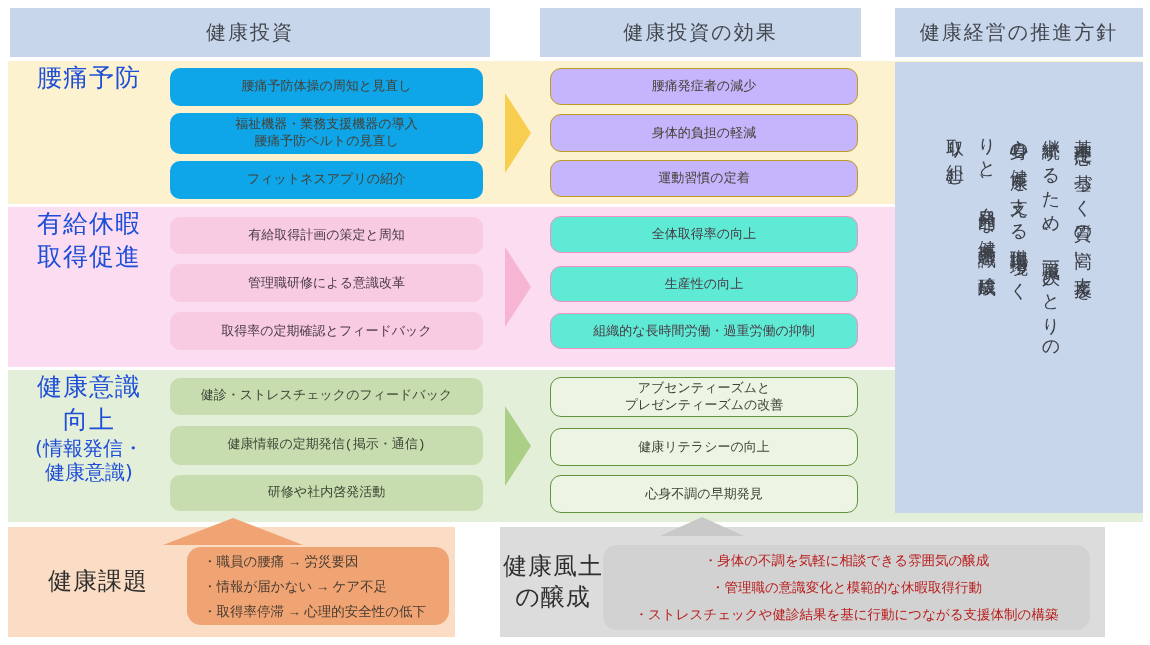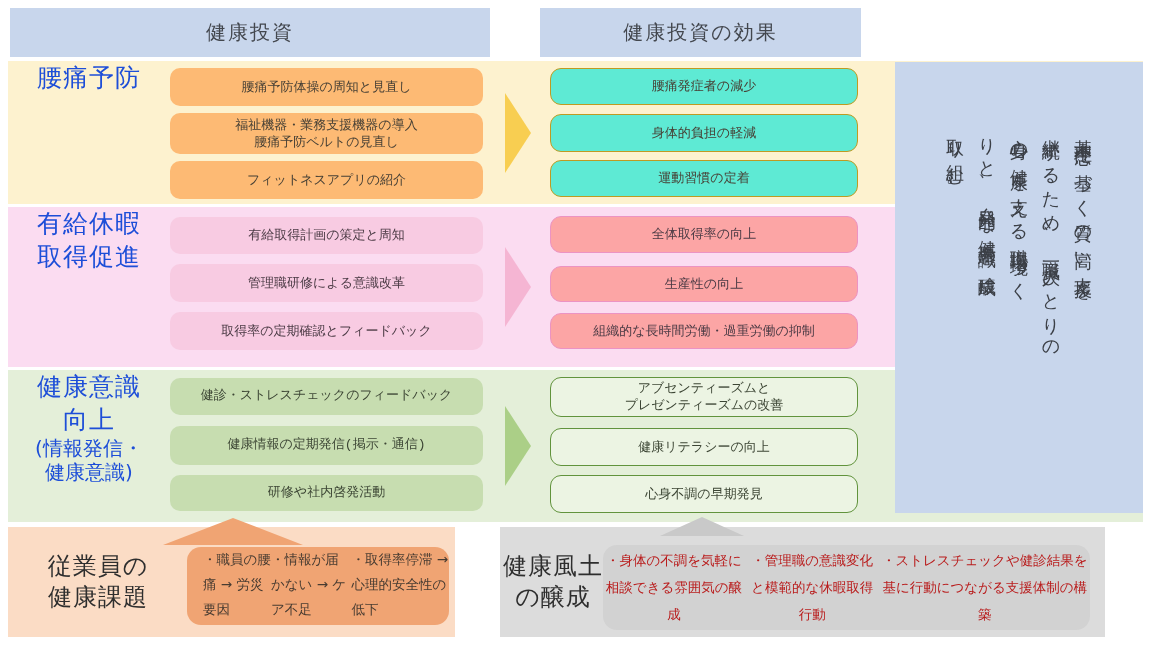--- a/index.html
+++ b/index.html
@@ -19,29 +19,29 @@
   .band.green{background:#e4efd9;}
   
   .row-label{left:8px;width:162px;display:flex;flex-direction:column;align-items:center;
              justify-content:flex-start;text-align:center;color:#1d4ed8;}
   .row-label .big{font-size:25px;line-height:1.32;letter-spacing:1px;}
   .row-label .sub{font-size:20px;line-height:1.2;letter-spacing:0;}
   
   .mbox{left:170px;width:313px;border-radius:10px;display:flex;flex-direction:column;
         align-items:center;justify-content:center;text-align:center;
         font-size:13px;line-height:1.3;color:#474035;}
-  .mbox.yellow{background:#fdba74;}
+  .mbox.yellow{background:#0ea5e9;font-family:Liberation Mono, monospace;}
   .mbox.pink{background:#f8cbe2;color:#4a3a44;}
   .mbox.green{background:#c7ddb0;color:#3c4534;font-family:Liberation Mono, monospace;}
   
   .ebox{left:550px;width:308px;border-radius:11px;display:flex;flex-direction:column;
         align-items:center;justify-content:center;text-align:center;
         font-size:13px;line-height:1.3;color:#474035;}
-  .ebox.yellow{background:#5eead4;border:1.5px solid #bf9b22;}
-  .ebox.pink{background:#fca5a5;border:1.5px solid #ec93c3;color:#4a3a44;}
+  .ebox.yellow{background:#c4b5fd;border:1.5px solid #bf9b22;}
+  .ebox.pink{background:#5eead4;border:1.5px solid #ec93c3;color:#4a3a44;}
   .ebox.green{background:#ecf4e3;border:1.5px solid #61933c;color:#3c4534;}
   
   .flow-arrow{left:505px;width:0;height:0;border-top:40px solid transparent;
               border-bottom:40px solid transparent;}
   .flow-arrow.yellow{border-left:26px solid #f8ce51;}
   .flow-arrow.pink{border-left:26px solid #f5b5d3;}
   .flow-arrow.green{border-left:26px solid #abcf87;}
   
   .policy-panel{left:895px;top:62px;width:248px;height:451px;background:#c8d6ec;
                 display:flex;align-items:center;justify-content:center;}
@@ -51,38 +51,41 @@
   
   .sect-orange{left:8px;top:527px;width:447px;height:110px;background:#fbdcc5;}
   .sect-gray{left:500px;top:527px;width:605px;height:110px;background:#dcdcdc;}
   .up-arrow{width:0;height:0;}
   .up-arrow.orange{left:163px;top:518px;border-left:70px solid transparent;
                    border-right:70px solid transparent;border-bottom:27px solid #f0a473;}
   .up-arrow.gray{left:660px;top:517px;border-left:42px solid transparent;
                  border-right:42px solid transparent;border-bottom:19px solid #c9c9c9;}
   .bottom-label{display:flex;flex-direction:column;align-items:center;justify-content:center;
                 text-align:center;font-size:24px;line-height:1.3;color:#2e2e2e;letter-spacing:1px;}
-  .bottom-box{border-radius:14px;display:flex;flex-direction:row;justify-content:center;
-              font-size:13.5px;color:#473b31;}
+  .bottom-box{border-radius:14px;display:flex;flex-direction:column;justify-content:center;
+              font-size:13.5px;color:#473b31;font-family:Liberation Serif, serif;}
   .bottom-box.orange{left:187px;top:547px;width:262px;height:78px;background:#f0a473;
                      align-items:flex-start;padding-left:16px;line-height:25px;}
   .bottom-box.gray{left:603px;top:545px;width:487px;height:85px;background:#d2d2d2;
                    align-items:center;text-align:center;line-height:27px;color:#b91c1c;}
   .bline:empty{display:none;}
 </style>
 </head>
 <body>
 
 <div class="canvas">
 
   <div class="abs hdr" style="left:10px;top:8px;width:480px;height:49px">
     <span>健康投資</span>
   </div>
   <div class="abs hdr" style="left:540px;top:8px;width:321px;height:49px">
     <span>健康投資の効果</span>
+  </div>
+  <div class="abs hdr" style="left:895px;top:8px;width:248px;height:49px">
+    <span>健康経営の推進方針</span>
   </div>
 
   <div class="abs band yellow" style="top:61px;height:143px"></div>
   <div class="abs band pink" style="top:207px;height:160px"></div>
   <div class="abs band green" style="top:370px;height:152px"></div>
 
   <div class="abs row-label" style="top:61px;height:143px">
     <span class="big bline">腰痛予防</span>
   </div>
   <div class="abs mbox yellow" style="top:68px;height:38px">
@@ -163,21 +166,20 @@
         <span class="bline">継続するため、職員一人ひとりの</span>
         <span class="bline">心身の健康を支える職場環境づく</span>
         <span class="bline">りと、自発的な健康意識の醸成に</span>
         <span class="bline">取り組む。</span>
     </div>
   </div>
 
   <div class="abs sect-orange"></div>
   <div class="abs up-arrow orange"></div>
   <div class="abs bottom-label" style="left:8px;top:527px;width:180px;height:110px">
-    <span class="bline">従業員の</span>
       <span class="bline">健康課題</span>
   </div>
   <div class="abs bottom-box orange">
     <span class="bline">・職員の腰痛 → 労災要因</span>
       <span class="bline">・情報が届かない → ケア不足</span>
       <span class="bline">・取得率停滞 → 心理的安全性の低下</span>
   </div>
 
   <div class="abs sect-gray"></div>
   <div class="abs up-arrow gray"></div>

